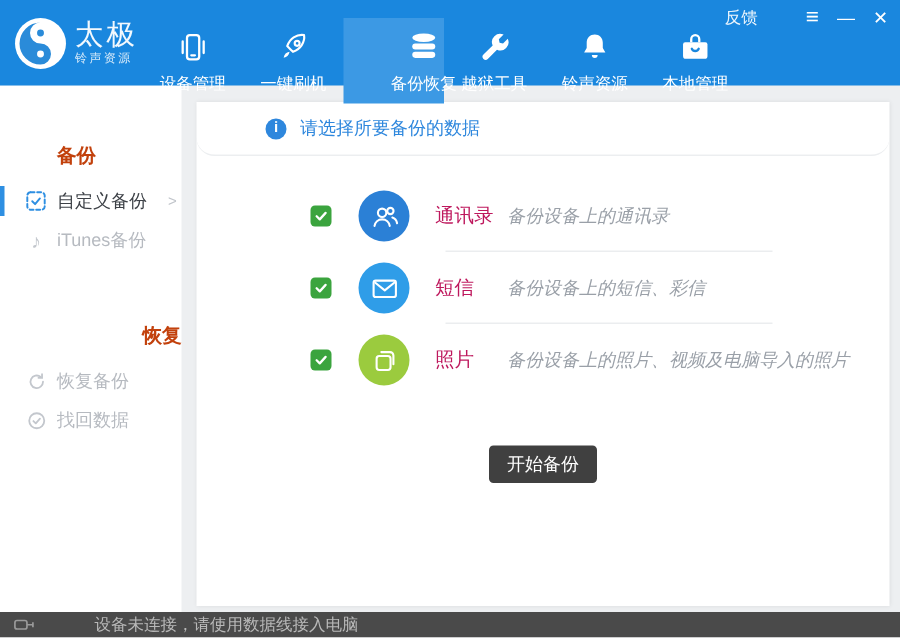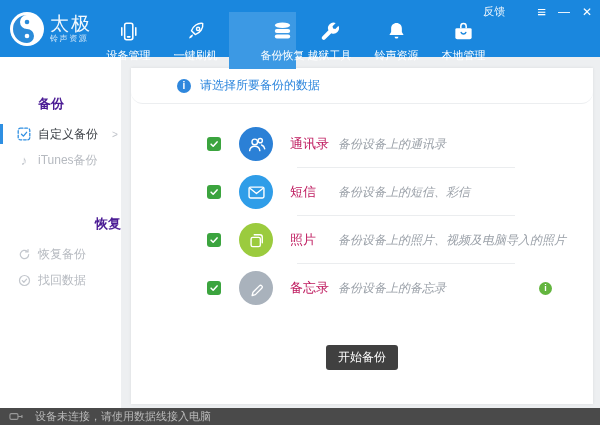--- a/index.html
+++ b/index.html
@@ -20,21 +20,21 @@
   .ticon{height:27px;display:flex;align-items:center;justify-content:center;margin-bottom:3px;}
   .tab-label{font-size:11px;color:#fff;white-space:nowrap;}
   .top-right{position:absolute;top:4px;right:8px;display:flex;align-items:center;}
   .feedback{font-size:11px;color:rgba(255,255,255,.92);margin-right:20px;cursor:pointer;}
   .winbtn{color:#fff;font-size:12px;line-height:12px;margin-left:12px;cursor:pointer;}
   .winbtn.menu{font-size:15px;font-weight:bold;line-height:11px;}
 
   
   .body{flex:1;display:flex;min-height:0;}
   .sidebar{width:121px;background:#fff;flex:none;padding-top:38px;box-sizing:border-box;}
-  .side-title{color:#4c1d95;font-size:13px;font-weight:bold;padding-left:38px;margin-bottom:8px;}
+  .side-title{color:#c2410c;font-size:13px;font-weight:bold;padding-left:38px;margin-bottom:8px;}
   .side-item{height:26px;display:flex;align-items:center;padding-left:17px;position:relative;
     color:#b6bac0;font-size:12px;cursor:pointer;}
   .side-item .si-icon{width:14px;height:14px;margin-right:7px;display:flex;align-items:center;justify-content:center;}
   .side-item.active{color:#3c4046;}
   .side-item.active::before{content:"";position:absolute;left:0;top:3px;bottom:3px;width:3px;background:#2e8fe2;}
   .chev{margin-left:14px;color:#c0c4ca;font-size:10px;}
   .note-glyph{font-size:13px;color:#c3c7cd;line-height:1;}
   .side-sec2{margin-top:42px;text-align:right;}
 
   .main{flex:1;padding:11px 7px 4px 10px;box-sizing:border-box;}
@@ -59,21 +59,21 @@
   .row-desc{font-size:12px;color:#9aa0a8;font-style:italic;}
   .row-info{margin-left:auto;margin-right:41px;width:13px;height:13px;border-radius:50%;background:#63b53e;
     color:#fff;display:flex;align-items:center;justify-content:center;cursor:pointer;flex:none;}
   .row-info::after{content:"i";font-size:9px;font-weight:bold;}
 
   .btn-wrap{display:flex;justify-content:center;margin-top:33px;}
   .start-btn{min-width:70px;height:25px;background:#404040;color:#fff;font-size:12px;border:none;
     border-radius:3px;cursor:pointer;padding:0 12px;font-family:inherit;}
 
   
-  .statusbar{height:17px;background:#4a4a4a;display:flex;align-items:center;padding-left:9px;flex:none;}
+  .statusbar{height:17px;background:#4a4a4a;display:flex;align-items:center;padding-left:9px;flex:none;gap:28px;}
   .status-text{color:#b9b9b9;font-size:11px;margin-left:9px;}
 </style>
 </head>
 <body>
 
 <div class="window">
 
   <div class="titlebar">
     <div class="brand">
       <svg class="brand-logo" viewBox="0 0 36 36">
@@ -252,35 +252,20 @@
             <span class="ricon c-photos">
               <svg width="21" height="21" viewBox="0 0 24 24" fill="none" stroke="#fff" stroke-width="1.6" stroke-linecap="round">
                 <rect x="5.8" y="8.4" width="10.6" height="10.6" rx="2"></rect>
                 <path d="M9.4 5.4h6.6a2.6 2.6 0 0 1 2.6 2.6v6.6"></path>
               </svg>
               </span>
             <span class="row-title">照片</span>
             <span class="row-desc">备份设备上的照片、视频及电脑导入的照片</span>
           </div>
 
-          <div class="row">
-            <span class="cb">
-              <svg width="10" height="10" viewBox="0 0 12 12">
-                  <path d="M2.5 6.2 5 8.7 9.7 3.5" stroke="#fff" stroke-width="1.8" fill="none" stroke-linecap="round" stroke-linejoin="round"></path>
-                </svg>
-            </span>
-            <span class="ricon c-memo">
-              <svg width="21" height="21" viewBox="0 0 24 24" fill="none" stroke="#fff" stroke-width="1.5" stroke-linecap="round" stroke-linejoin="round">
-                <path d="M8 16.3 15.3 9a1.9 1.9 0 0 1 2.7 2.7l-7.3 7.3L7 20z"></path>
-              </svg>
-              </span>
-            <span class="row-title">备忘录</span>
-            <span class="row-desc">备份设备上的备忘录</span>
-            <span class="row-info"></span>
-          </div>
 
         </div>
 
         <div class="btn-wrap">
           <button class="start-btn">开始备份</button>
         </div>
 
       </div>
     </div>
   </div>

